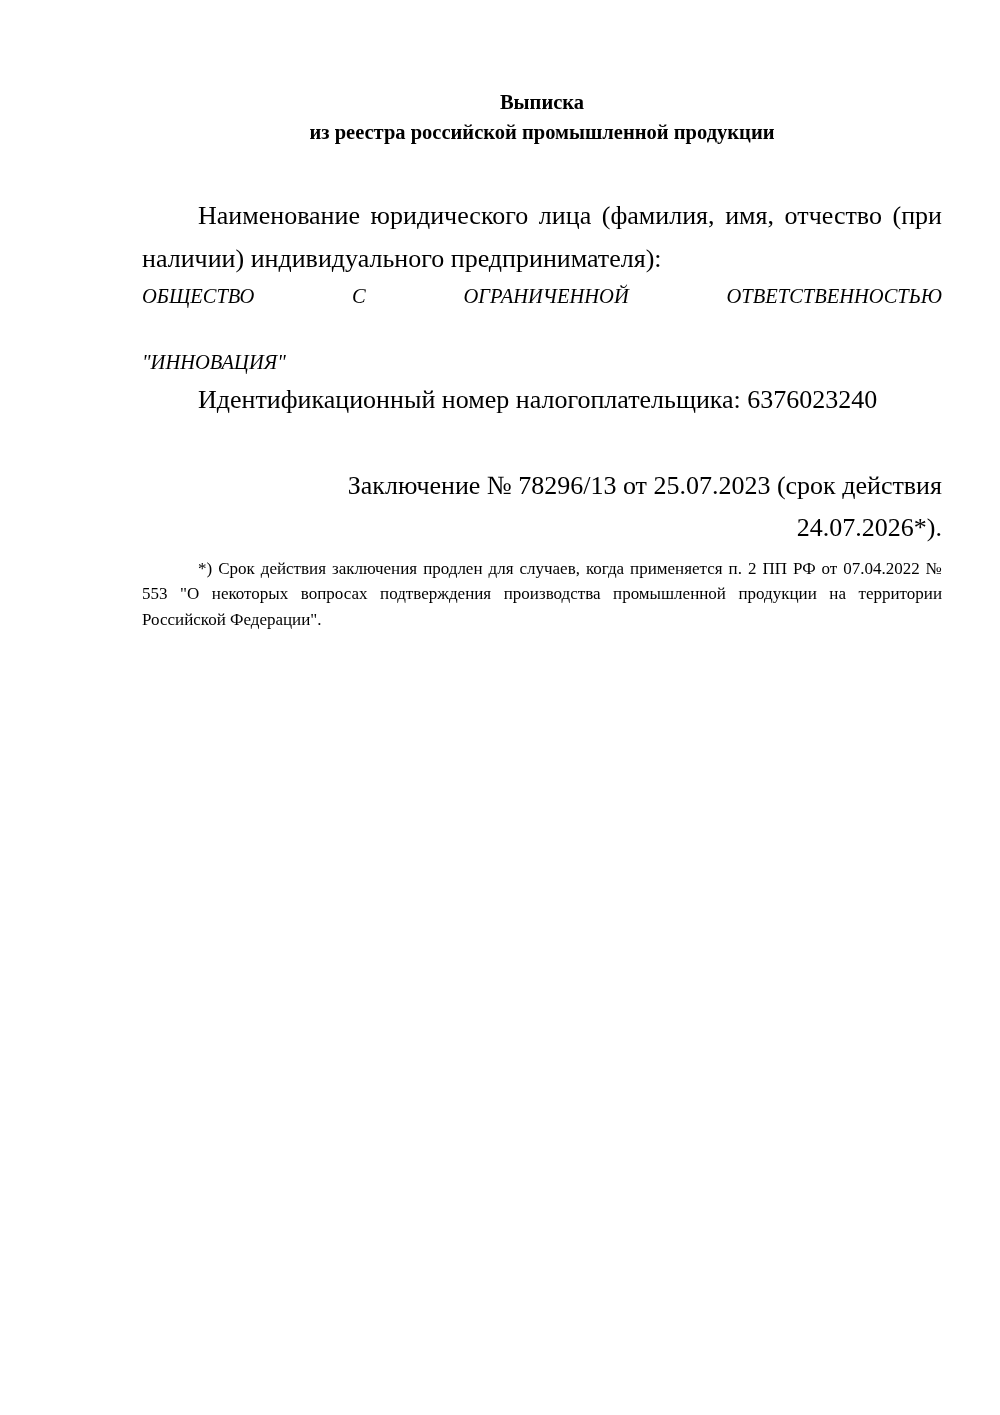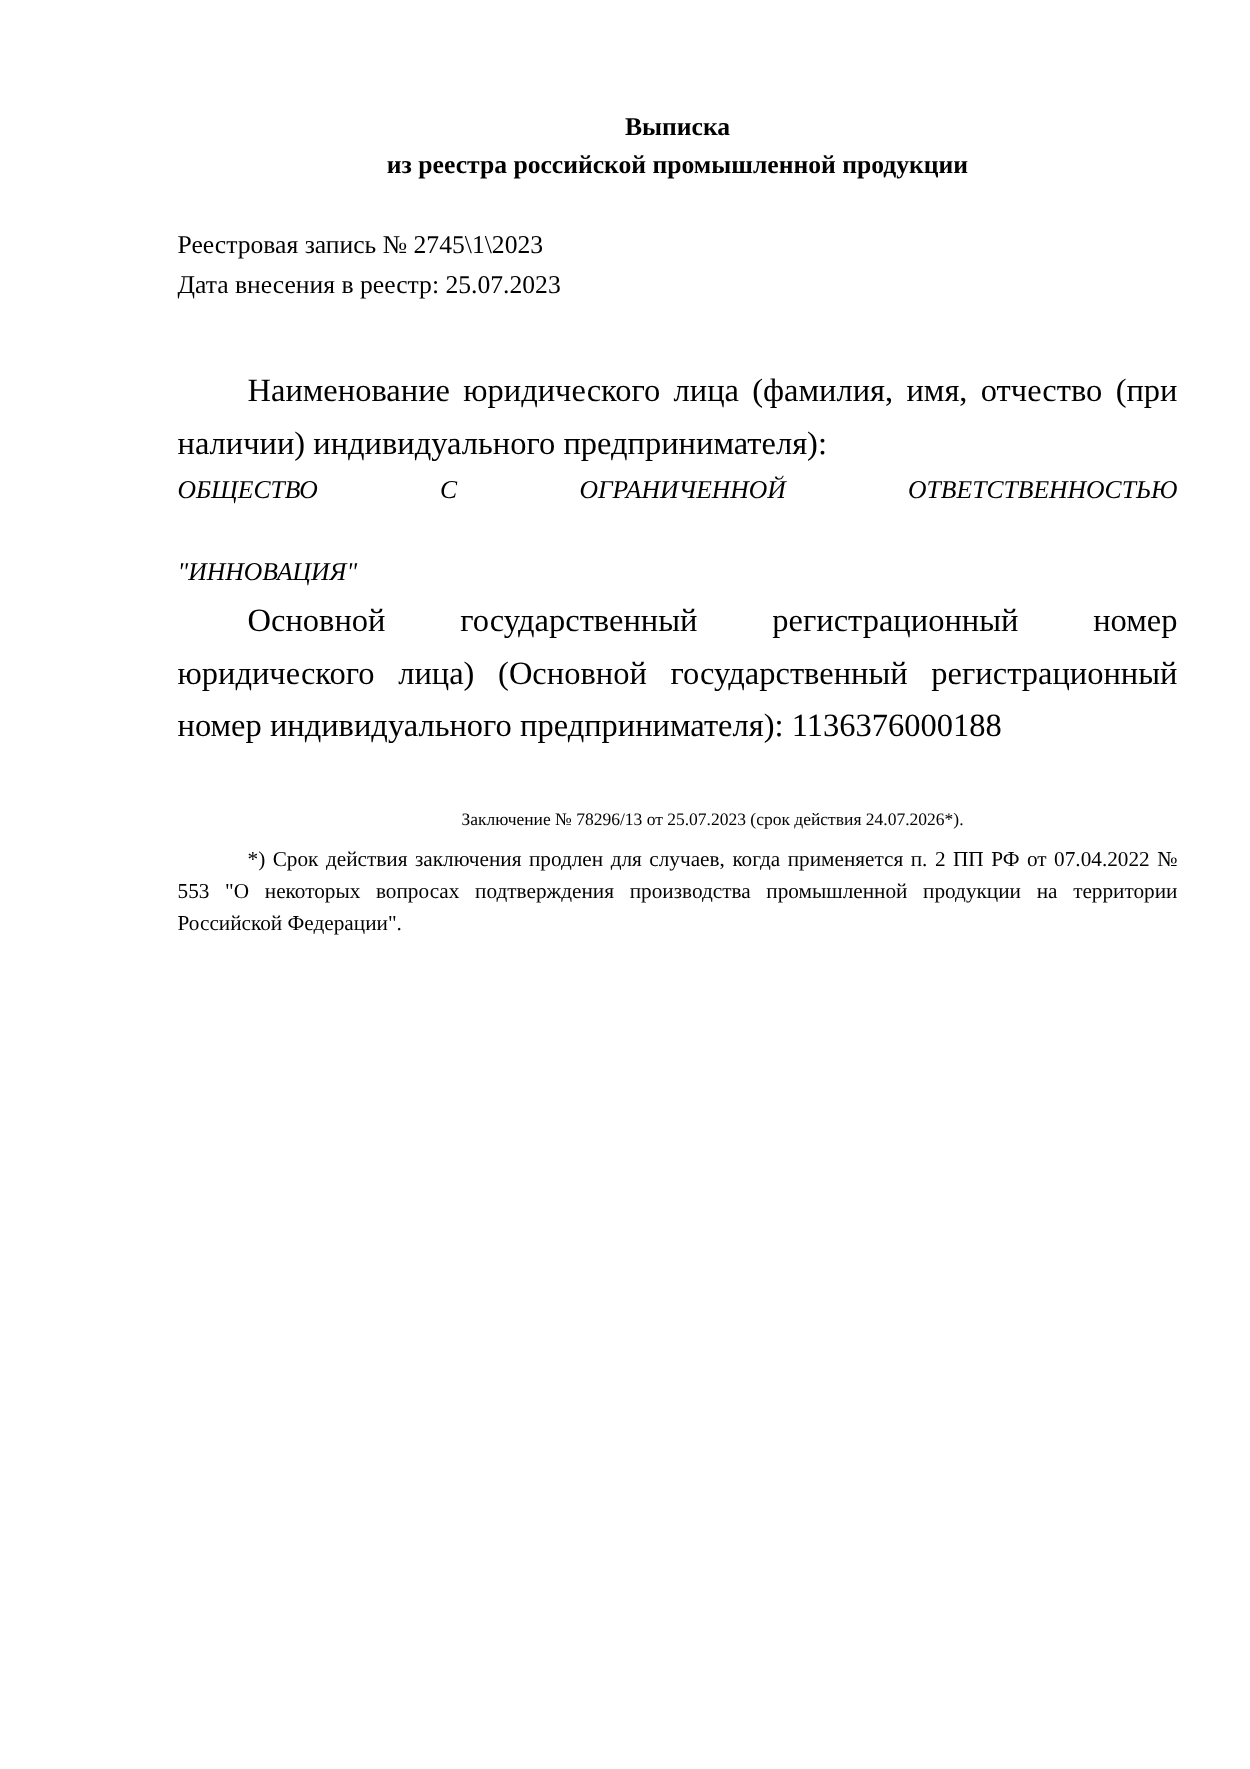--- a/index.html
+++ b/index.html
@@ -76,24 +76,24 @@
     display: block;
     text-align: justify;
   }
   p.entity-name > span.stretch::after {
     content: "";
     display: inline-block;
     width: 100%;
   }
   .conclusion {
     margin-top: 44px;
-    font-size: 14px;
+    font-size: 26px;
     line-height: 1.62;
     text-indent: 56px;
-    text-align: center;
+    text-align: right;
   }
   .footnote {
     margin-top: 6px;
     font-size: 17px;
     line-height: 1.5;
     text-align: justify;
     text-justify: inter-word;
   }
   .footnote p {
     margin: 0;
@@ -106,32 +106,28 @@
 
 <div class="page">
   <div class="content">
 
     <div class="doc-title">
       <span>Выписка</span>
       <span class="line2">из реестра российской промышленной продукции</span>
     </div>
 
 
-    <div class="record-block">
-      <div>Реестровая запись № 2745\1\2023</div>
-      <div>Дата внесения в реестр: 25.07.2023</div>
-    </div>
 
     <div class="body-block">
       <p class="just indent">Наименование юридического лица (фамилия, имя, отчество (при наличии) индивидуального предпринимателя):</p>
       <p class="entity-name">
         <span class="stretch">ОБЩЕСТВО С ОГРАНИЧЕННОЙ ОТВЕТСТВЕННОСТЬЮ</span>
         <span>"ИННОВАЦИЯ"</span>
       </p>
-      <p class="just indent">Основной государственный регистрационный номер юридического лица) (Основной государственный регистрационный номер индивидуального предпринимателя): 1136376000188</p>
+      <p class="just indent">Идентификационный номер налогоплательщика: 6376023240</p>
     </div>
 
     <div class="conclusion">Заключение № 78296/13 от 25.07.2023 (срок действия 24.07.2026*).</div>
 
     <div class="footnote">
       <p>*) Срок действия заключения продлен для случаев, когда применяется п. 2 ПП РФ от 07.04.2022 № 553 "О некоторых вопросах подтверждения производства промышленной продукции на территории Российской Федерации".</p>
     </div>
 
   </div>
 </div>

